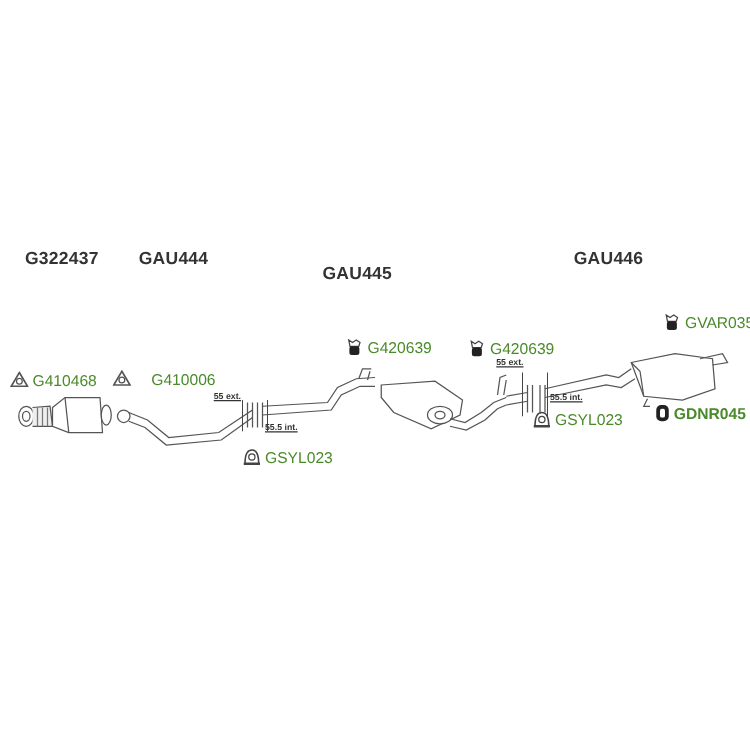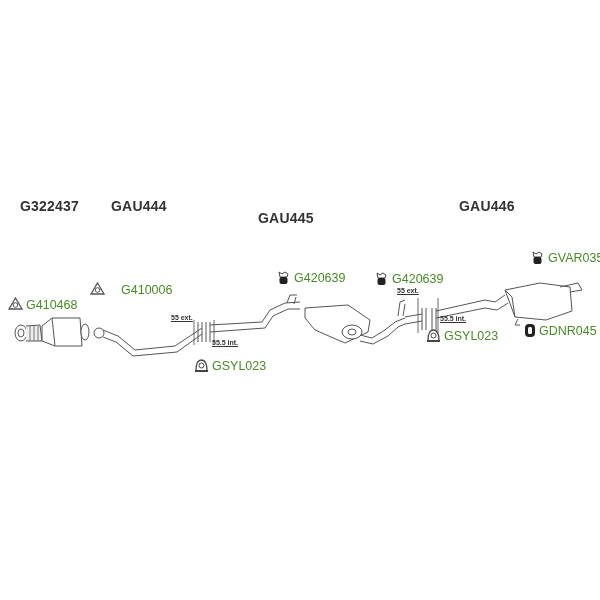--- a/index.html
+++ b/index.html
@@ -94,21 +94,21 @@
 <div class="dim" style="left:440px; top:315px;">55.5 int.</div>
 
 <div class="part-label" style="left:8px; top:297px;align-items:flex-end;">
   <svg width="15" height="15" viewBox="0 0 15 15">
     <path d="M7.5 1 L14 12 L1 12 Z" fill="none" stroke="#555" stroke-width="1.3"></path>
     <circle cx="7.5" cy="8" r="2.3" fill="none" stroke="#555"></circle>
   </svg>
   <span>G410468</span>
 </div>
 
-<div class="part-label" style="left:90px; top:282px;gap:16px;">
+<div class="part-label" style="left:90px; top:296px;gap:16px;">
   <svg width="15" height="15" viewBox="0 0 15 15">
     <path d="M7.5 1 L14 12 L1 12 Z" fill="none" stroke="#555" stroke-width="1.3"></path>
     <circle cx="7.5" cy="8" r="2.3" fill="none" stroke="#555"></circle>
   </svg>
   <span>G410006</span>
 </div>
 
 <div class="part-label" style="left:194px; top:359px;">
   <svg width="15" height="14" viewBox="0 0 15 14">
     <path d="M2 12 C2 4 4 1 7.5 1 C11 1 13 4 13 12 Z" fill="#fff" stroke="#444" stroke-width="1.3"></path>
@@ -144,19 +144,19 @@
 </div>
 
 <div class="part-label" style="left:530px; top:250px;">
   <svg width="15" height="15" viewBox="0 0 15 15">
     <path d="M3 2 L6 4 L9 2 L12 4 L11 7 L4 7 Z" fill="#fff" stroke="#444"></path>
     <rect x="3.5" y="7" width="8" height="7" rx="2" fill="#222"></rect>
   </svg>
   <span>GVAR035</span>
 </div>
 
-<div class="part-label" style="left:524px; top:323px;">
+<div class="part-label" style="left:524px; top:323px;font-weight:bold;">
   <svg width="12" height="15" viewBox="0 0 12 15">
     <rect x="1" y="1" width="10" height="13" rx="4" fill="#222"></rect>
     <rect x="4" y="4" width="4" height="7" rx="1.5" fill="#fff"></rect>
   </svg>
   <span>GDNR045</span>
 </div>
 
 </body></html>

